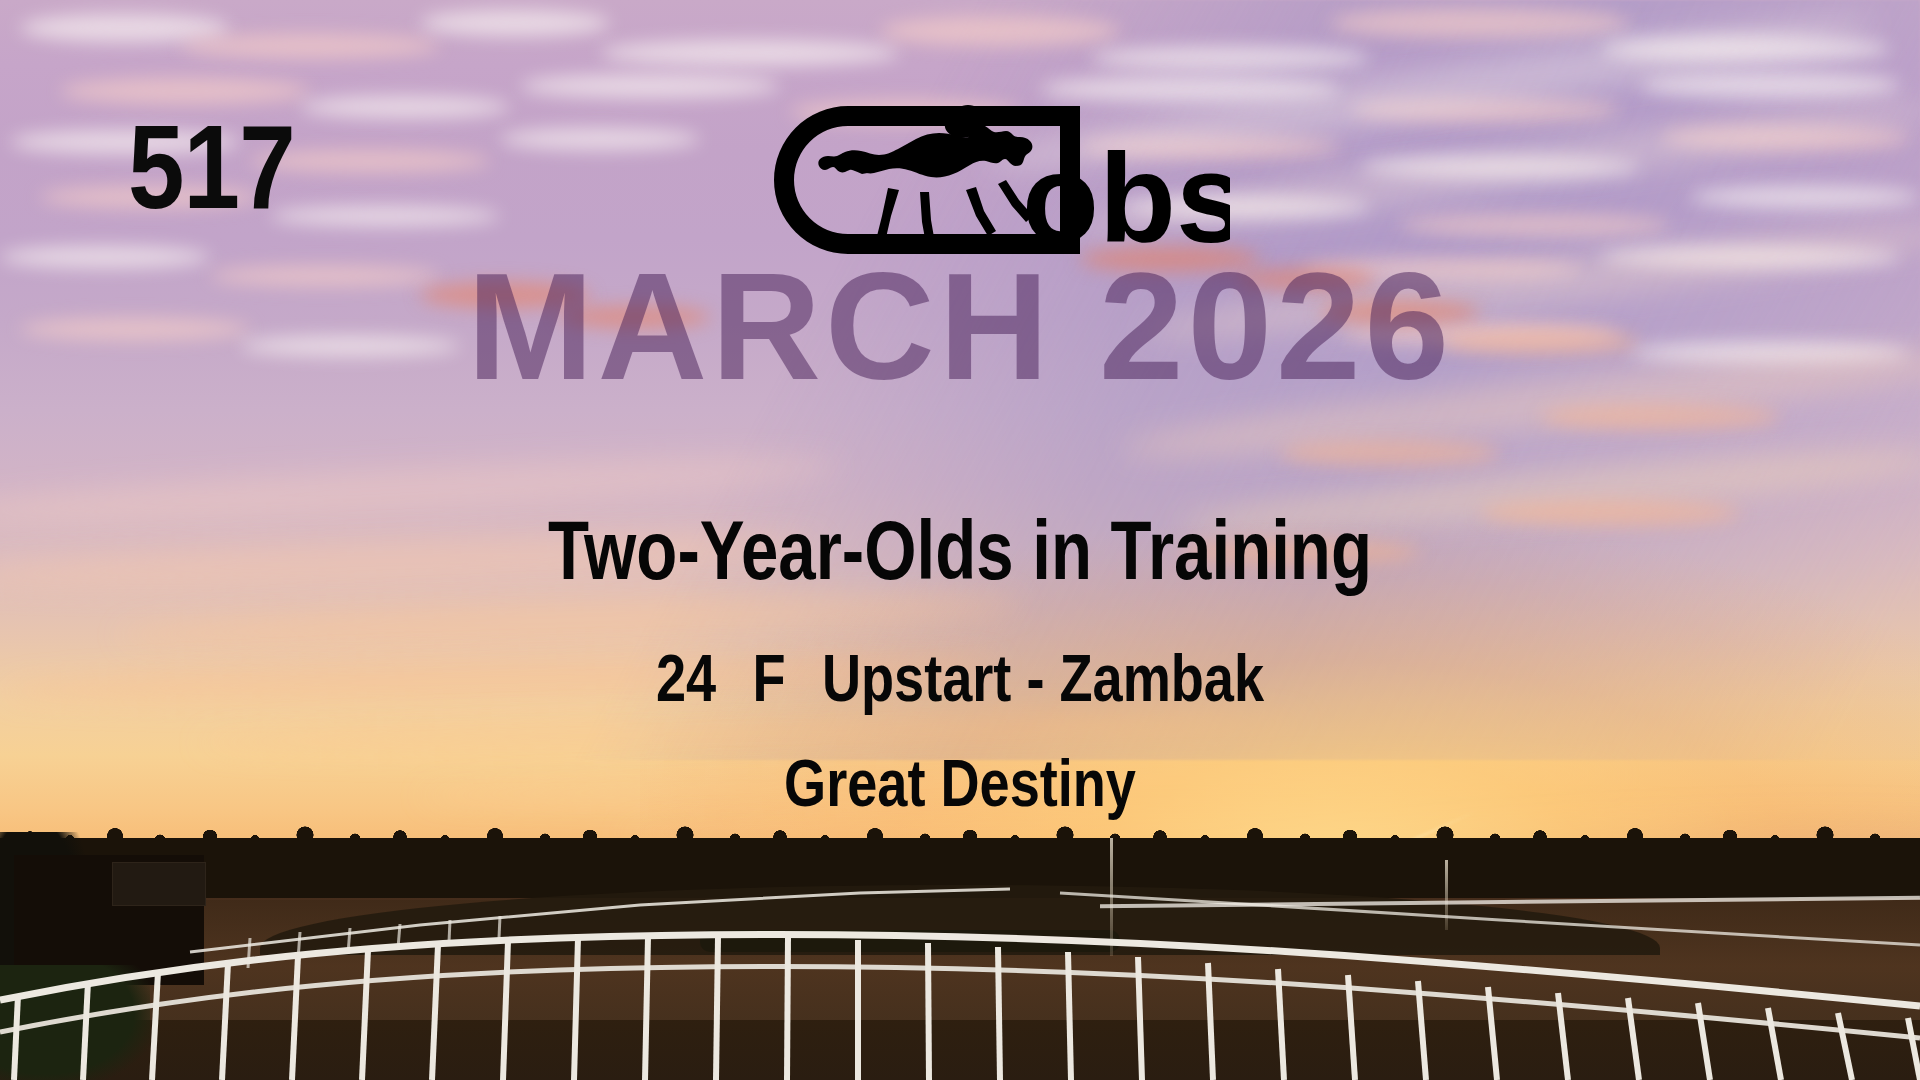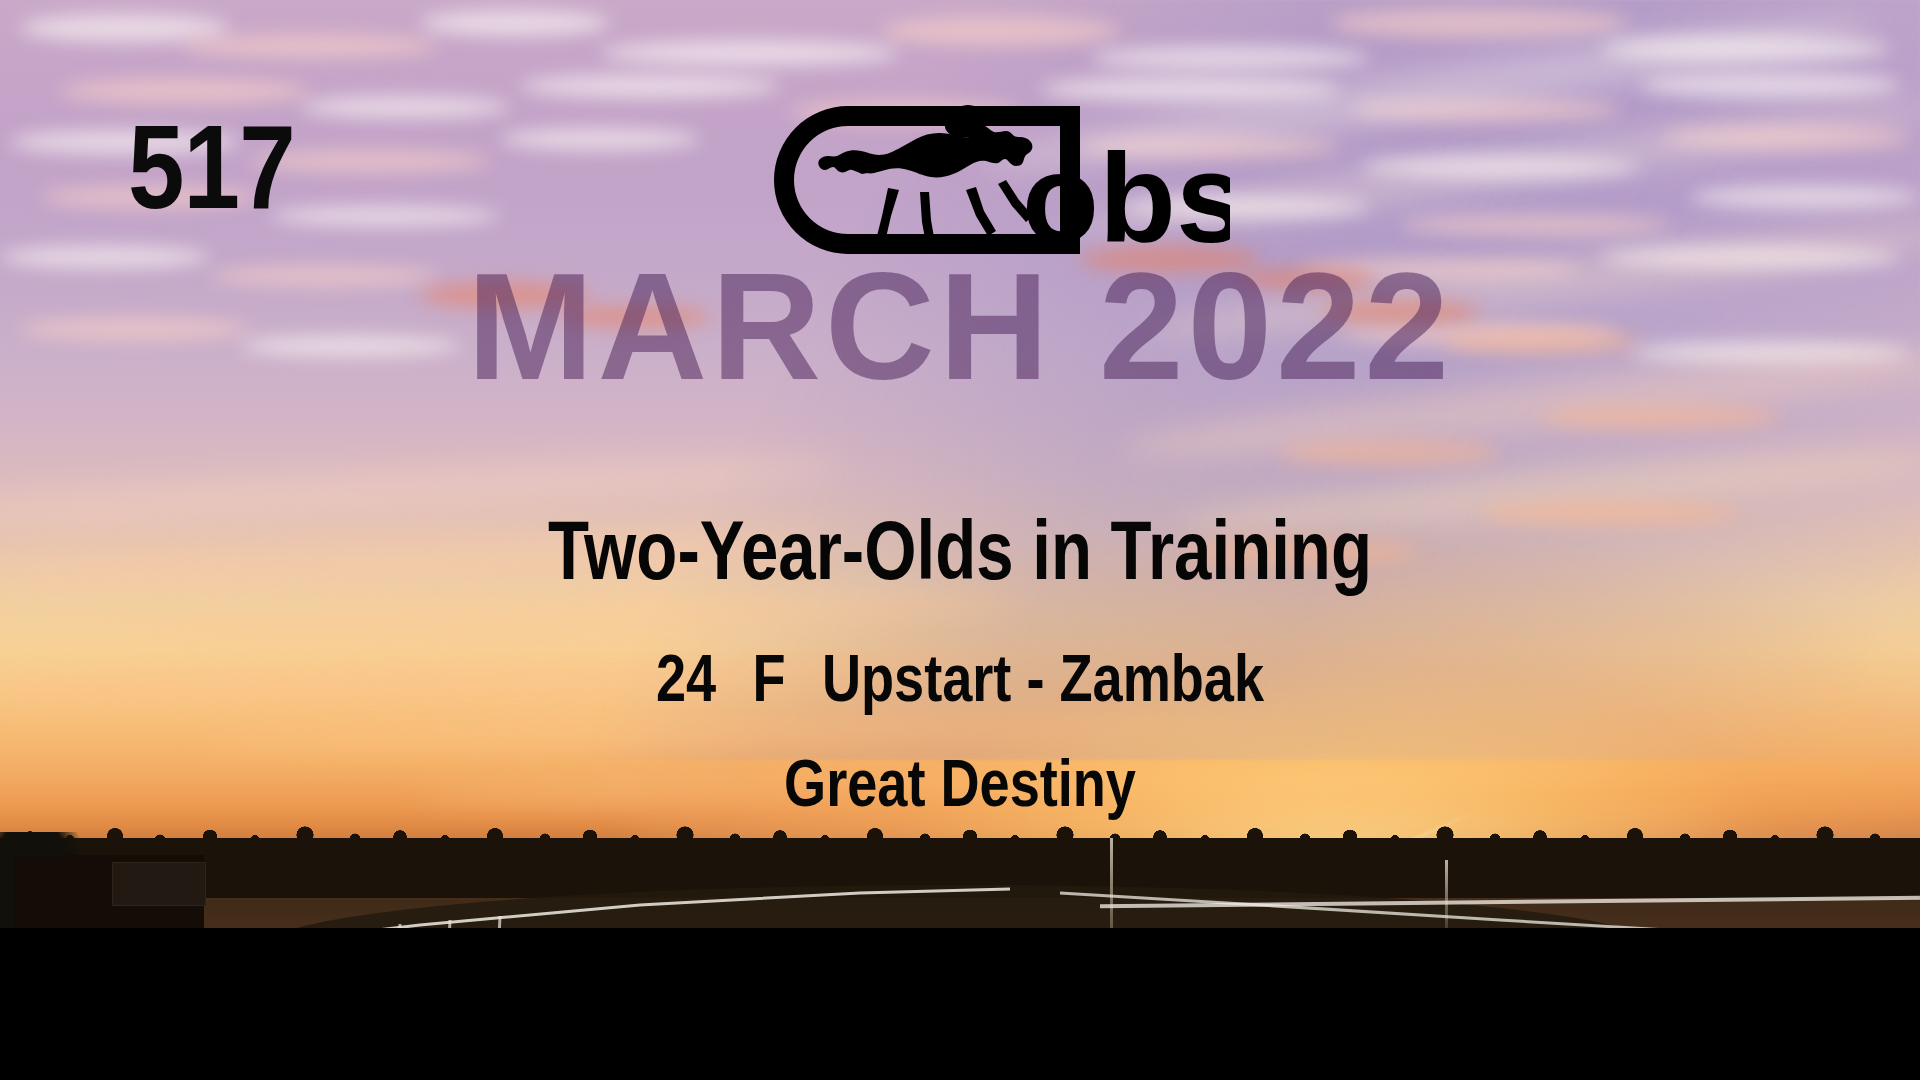--- a/index.html
+++ b/index.html
@@ -1,18 +1,18 @@
 <!DOCTYPE html>
 <html><head>
 <meta charset="utf-8">
 <style>
   html,body{margin:0;padding:0;background:#000;}
   .stage{
     position:relative;
-    width:1920px;height:928px;
+    width:1920px;height:1080px;
     overflow:hidden;
     font-family:"Liberation Sans", sans-serif;
   }
 
   
   .sky{
     position:absolute;inset:0;
     background:
       linear-gradient(to bottom,
         #c9a9c8 0%,
@@ -420,21 +420,21 @@
         <path d="M188,8 c6,-4 14,-4 20,0 c3,2 5,5 5,8 c-6,-4 -13,-6 -20,-5
                  c-3,0 -5,-1 -5,-3 Z"></path>
 
         <path d="M252,20 l6,-12 l3,12 l5,-11 l2,12 l6,-9 l1,11 Z"></path>
       </g>
 
       <text x="252" y="142" font-family="'Liberation Sans', sans-serif" font-size="126" font-weight="700" fill="#000">obs</text>
     </svg>
   </div>
 
-  <div class="month-year">MARCH 2022</div>
+  <div class="month-year">MARCH 2026</div>
 
   <div class="sale-title">Two-Year-Olds in Training</div>
 
   <div class="hip-line">
     <span>24</span><span class="sp"></span>
     <span>F</span><span class="sp"></span>
     <span>Upstart</span>
     <span>-</span>
     <span>Zambak</span>
   </div>

